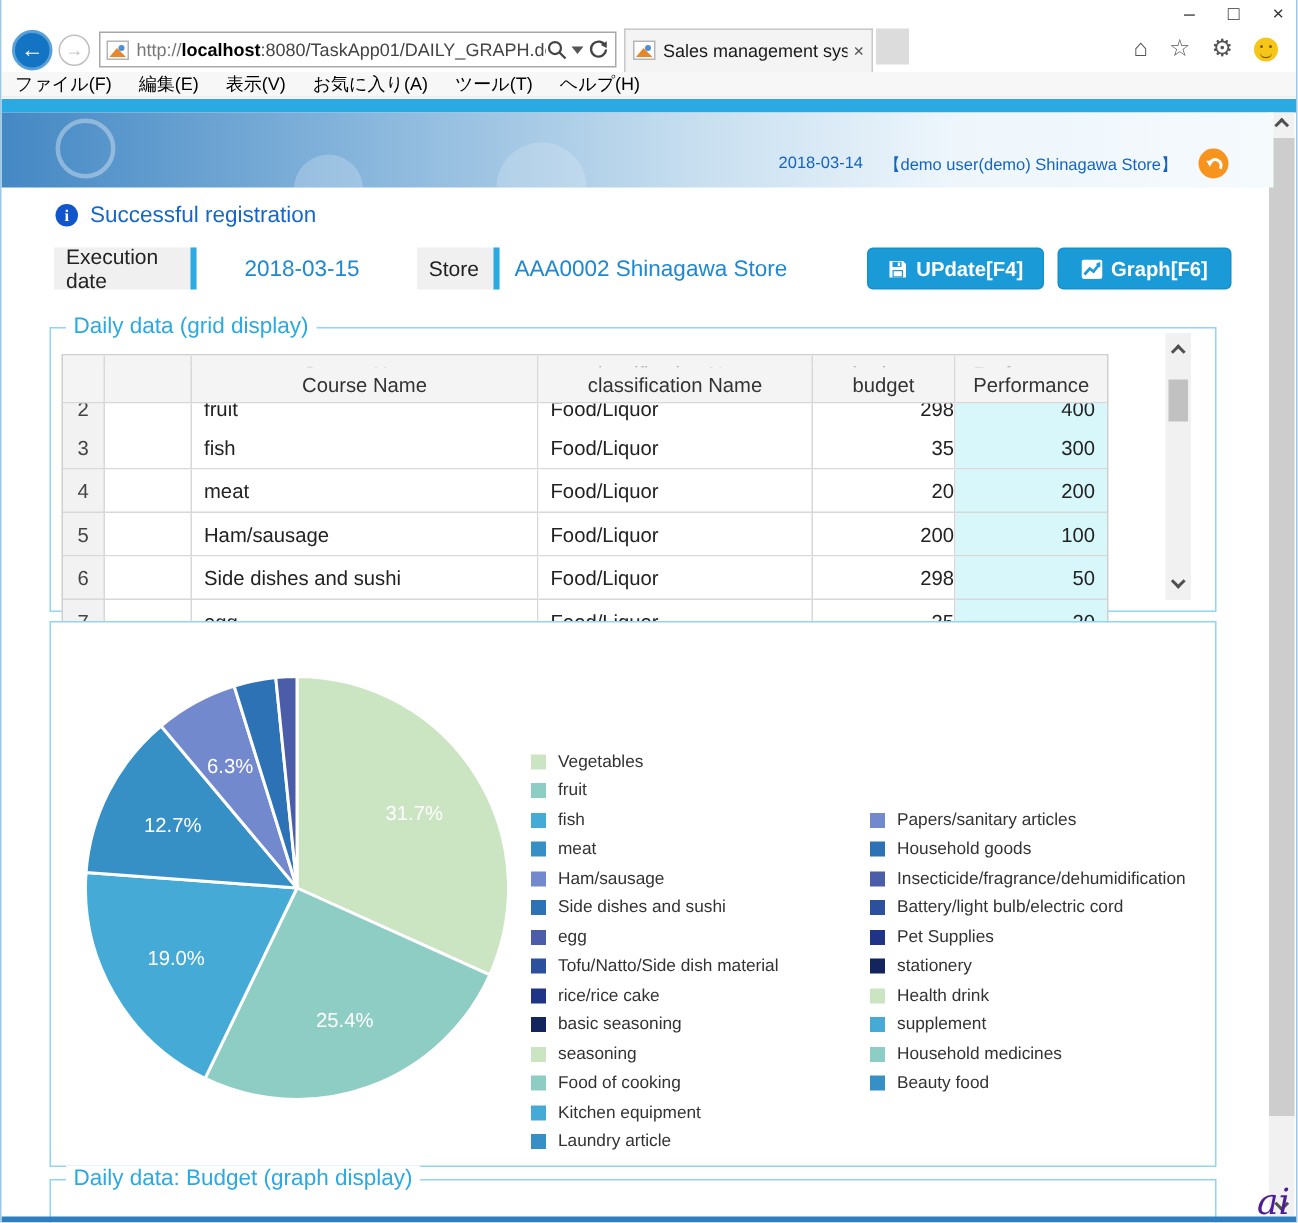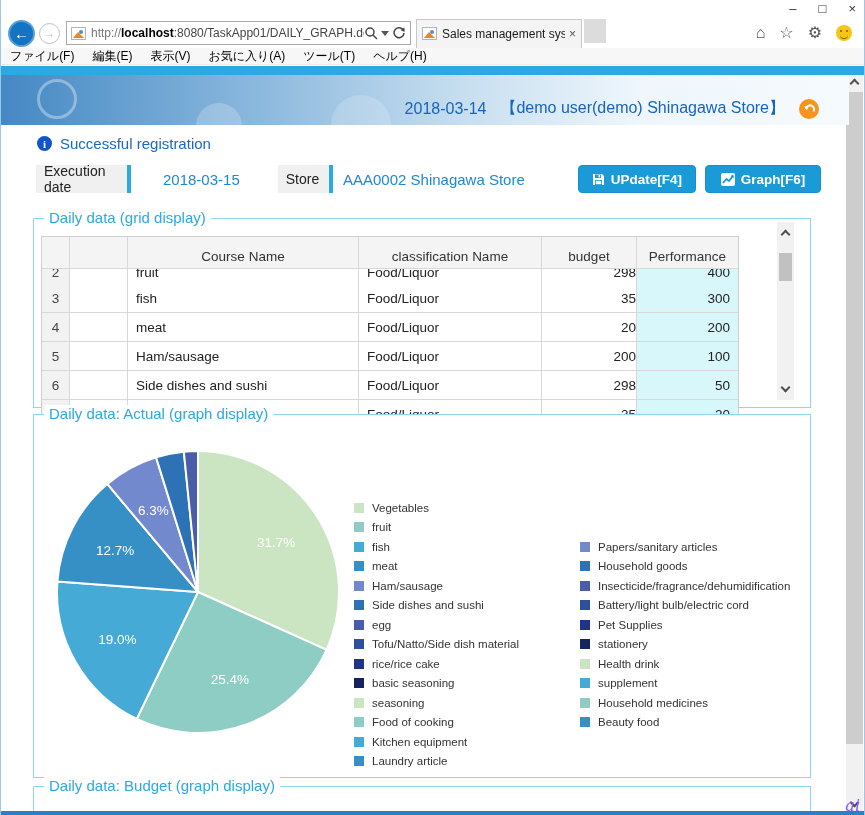--- a/index.html
+++ b/index.html
@@ -55,21 +55,21 @@
   .scroll-arrow { position:absolute; left:0; width:17px; height:17px; display:flex; align-items:center; justify-content:center; }
 
   
   .banner { position:absolute; left:0; top:75px; width:848px; height:50px;
             background:linear-gradient(90deg,#4488c4 0%, #7fb0d9 25%, #c8dff0 55%, #eef6fc 75%, #f5fafd 100%); overflow:hidden; }
   .banner .ring { position:absolute; left:36px; top:4px; width:40px; height:40px; border-radius:50%; border:3px solid rgba(255,255,255,0.35); }
   .banner .blob1 { position:absolute; left:195px; top:28px; width:46px; height:46px; border-radius:50%; background:rgba(255,255,255,0.22); }
   .banner .blob2 { position:absolute; left:330px; top:20px; width:60px; height:60px; border-radius:50%; background:rgba(255,255,255,0.18); }
   .app-title { position:absolute; left:85px; top:14px; font-size:17px; font-weight:bold; color:#0e2f8e; letter-spacing:0.2px; }
   .banner-right { position:absolute; right:30px; bottom:6px; display:flex; align-items:center; gap:14px; }
-  .banner-date, .banner-user { font-size:16px; color:#1565c0; }
+  .banner-date, .banner-user { font-size:11px; color:#1565c0; }
   .logout-icon { width:20px; height:20px; border-radius:50%; background:#f7941e; display:flex; align-items:center; justify-content:center; }
 
   
   .message { position:absolute; left:36px; top:135px; display:flex; align-items:center; gap:8px; }
   .info-icon { width:15px; height:15px; border-radius:50%; background:#1155cc; color:#fff; font-size:11px; font-weight:bold;
                font-family:"Liberation Serif", serif; display:flex; align-items:center; justify-content:center; }
   .message-text { font-size:15px; color:#1668c8; }
 
   
   .controls { position:absolute; left:0; top:165px; width:848px; height:28px; }
@@ -104,21 +104,21 @@
   .gridscroll { position:absolute; left:743px; top:3px; width:17px; height:178px; background:#f1f1f1; }
   .gridscroll .thumb { position:absolute; left:2px; top:31px; width:13px; height:28px; background:#c1c1c1; }
 
   
   .legend-col { position:absolute;margin-top:47px; }
   .legend-item { display:flex; align-items:center; height:19.5px; gap:8px; }
   .legend-swatch { width:10px; height:10px; flex:0 0 auto; }
   .legend-label { font-size:11.5px; color:#333; white-space:nowrap; }
 
   .watermark { position:absolute; right:4px; bottom:0px; font-family:"DejaVu Serif", serif; font-style:italic;
-               font-size:16px; color:#8b5cf6; z-index:50; }
+               font-size:24px; color:#4c1d95; z-index:50; }
   .win-bottom { position:absolute; left:0; bottom:0; width:100%; height:4px; background:#2d7fc1; z-index:40; }
 </style>
 </head>
 <body>
 
 <div class="window">
 
   <div class="titlebar">
     <div class="btns">
       <span>–</span>
@@ -315,21 +315,20 @@
           <span class="chev up"></span>
         </div>
       <div class="thumb"></div>
       <div class="scroll-arrow" style="bottom:4px;">
           <span class="chev down"></span>
         </div>
     </div>
   </div>
 
   <div class="fset" style="top:414px; height:364px;">
-    <span class="fset-legend">Daily data: Actual (graph display)</span>
     <svg id="pie-svg" style="position:absolute; left:4px; top:27px;" width="320" height="320" viewBox="0 0 320 320">
         <path d="M 160 150 L 160.00 9.00 A 141 141 0 0 1 288.57 207.88 Z" fill="#cbe5c3" stroke="#ffffff" stroke-width="2" stroke-linejoin="round"></path>
         <text x="238.2" y="104.5" text-anchor="middle" fill="#ffffff" font-size="13.5" font-family="&quot;Liberation Sans&quot;, sans-serif">31.7%</text>
         <path d="M 160 150 L 288.57 207.88 A 141 141 0 0 1 98.71 276.98 Z" fill="#8ecdc3" stroke="#ffffff" stroke-width="2" stroke-linejoin="round"></path>
         <text x="191.8" y="242.4" text-anchor="middle" fill="#ffffff" font-size="13.5" font-family="&quot;Liberation Sans&quot;, sans-serif">25.4%</text>
         <path d="M 160 150 L 98.71 276.98 A 141 141 0 0 1 19.38 139.59 Z" fill="#45abd6" stroke="#ffffff" stroke-width="2" stroke-linejoin="round"></path>
         <text x="79.4" y="201.5" text-anchor="middle" fill="#ffffff" font-size="13.5" font-family="&quot;Liberation Sans&quot;, sans-serif">19.0%</text>
         <path d="M 160 150 L 19.38 139.59 A 141 141 0 0 1 69.37 41.99 Z" fill="#3690c5" stroke="#ffffff" stroke-width="2" stroke-linejoin="round"></path>
         <text x="77.2" y="112.6" text-anchor="middle" fill="#ffffff" font-size="13.5" font-family="&quot;Liberation Sans&quot;, sans-serif">12.7%</text>
         <path d="M 160 150 L 69.37 41.99 A 141 141 0 0 1 118.08 15.38 Z" fill="#7389ce" stroke="#ffffff" stroke-width="2" stroke-linejoin="round"></path>

